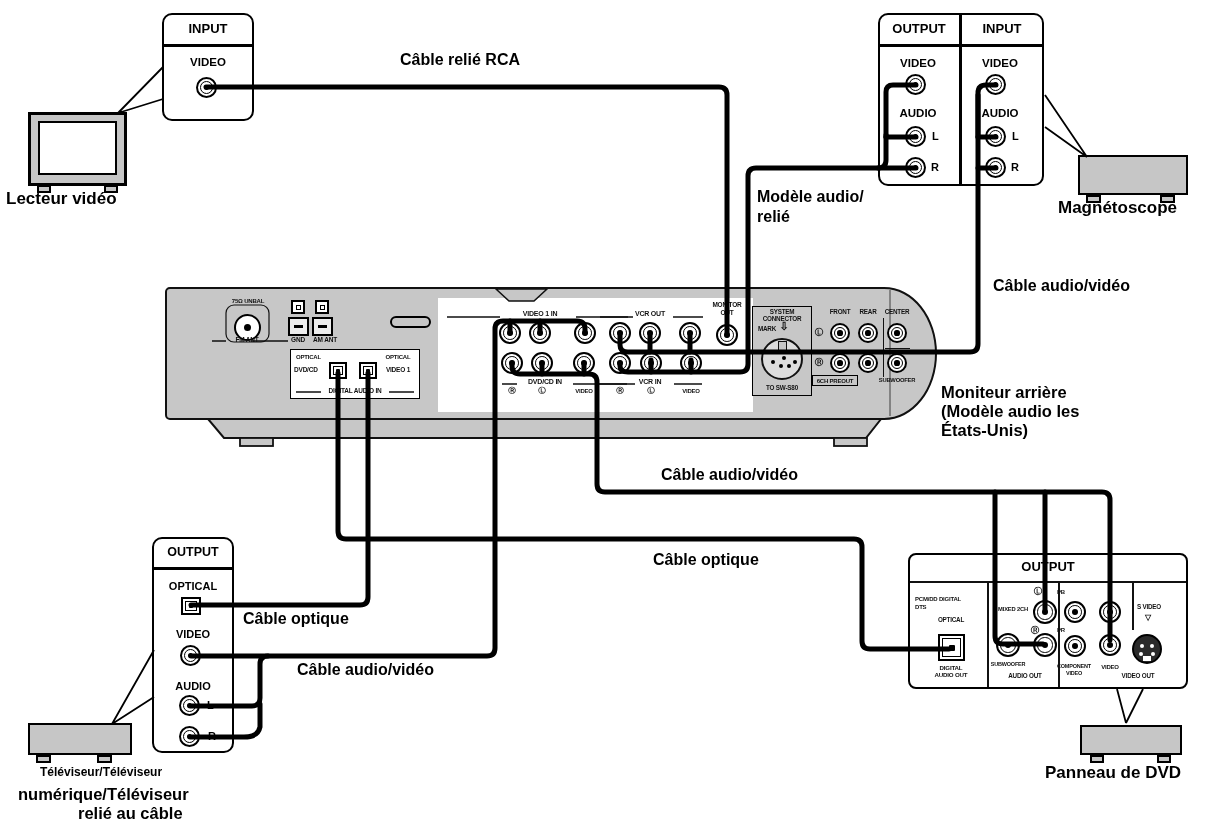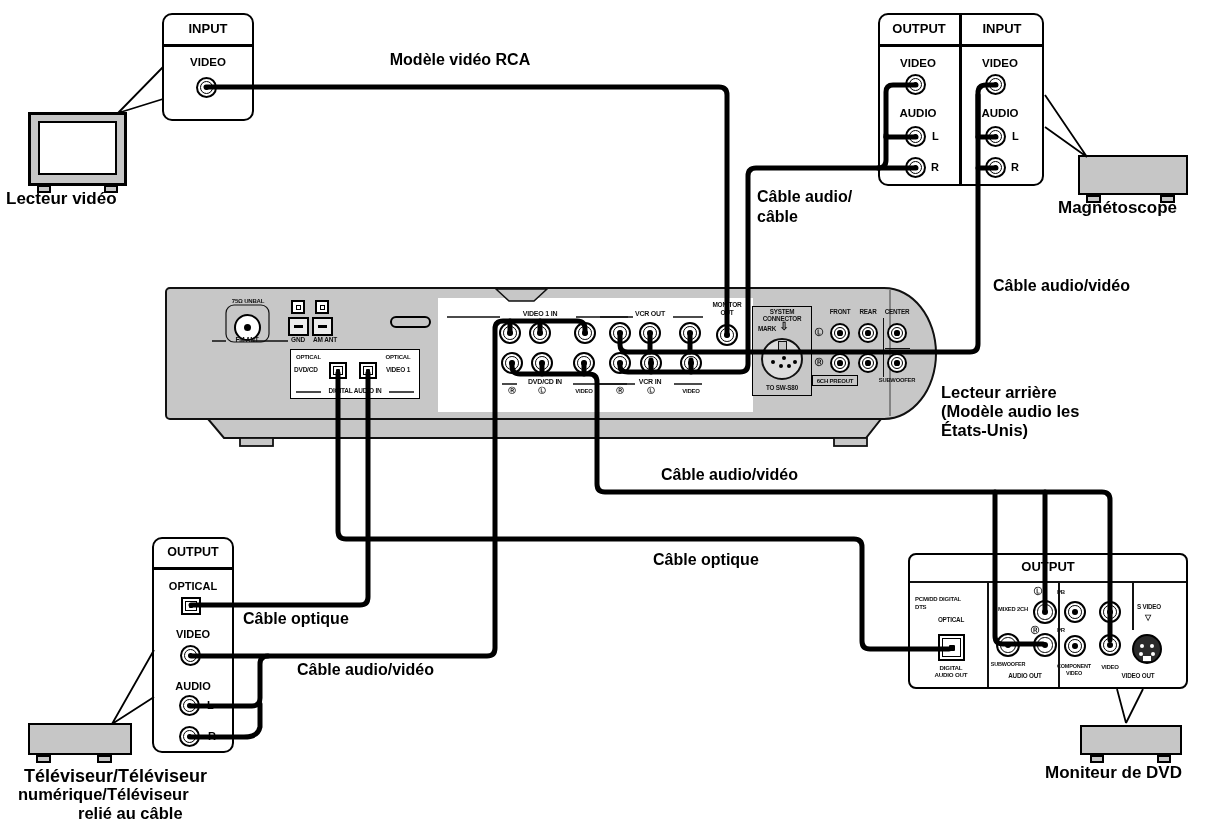--- a/index.html
+++ b/index.html
@@ -131,21 +131,21 @@
   <div class="rca" style="left:887px; top:323px; width:20px; height:20px;"></div>
   <div class="rca" style="left:830px; top:353px; width:20px; height:20px;"></div>
   <div class="rca" style="left:858px; top:353px; width:20px; height:20px;"></div>
   <div class="rca" style="left:887px; top:353px; width:20px; height:20px;"></div>
   <div class="thinline" style="left:883px; top:318px; width:1.2px; height:59px;"></div>
   <div class="thinline" style="left:885px; top:348px; width:25px; height:1.2px;"></div>
   <div class="abs" style="left:812px; top:375px; width:46px; height:11px; border:1.1px solid #000; z-index:11;"></div>
   <div class="tiny" style="left:812px; top:377.5px; width:46px; font-size:6px;">6CH PREOUT</div>
   <div class="tiny" style="left:874px; top:378px; width:46px; font-size:5.8px;">SUBWOOFER</div>
 
-  <div class="t" style="left:941px; top:383px; font-size:16.5px;">Lecteur arrière</div>
+  <div class="t" style="left:941px; top:383px; font-size:16.5px;">Moniteur arrière</div>
   <div class="t" style="left:941px; top:402px; font-size:16.5px;">(Modèle audio les</div>
   <div class="t" style="left:941px; top:421px; font-size:16.5px;">États-Unis)</div>
 
   <div class="box" style="left:162px; top:13px; width:92px; height:108px;"></div>
   <div class="line" style="left:163px; top:44px; width:90px; height:2.5px;"></div>
   <div class="t tc" style="left:162px; top:22px; width:92px; font-size:13px;">INPUT</div>
   <div class="t tc" style="left:162px; top:56px; width:92px; font-size:11.5px;">VIDEO</div>
   <div class="rca" style="left:196px; top:77px; width:21px; height:21px;"></div>
   <div class="devbox" style="left:28px; top:112px; width:99px; height:74px; border-width:3px;"></div>
   <div class="screen" style="left:38px; top:121px; width:79px; height:54px;"></div>
@@ -185,21 +185,21 @@
   <div class="t tc" style="left:152px; top:628px; width:82px; font-size:11px;">VIDEO</div>
   <div class="rca" style="left:180px; top:645px; width:21px; height:21px;"></div>
   <div class="t tc" style="left:152px; top:680px; width:82px; font-size:11px;">AUDIO</div>
   <div class="rca" style="left:179px; top:695px; width:21px; height:21px;"></div>
   <div class="t" style="left:207px; top:699px; font-size:11px;">L</div>
   <div class="rca" style="left:179px; top:726px; width:21px; height:21px;"></div>
   <div class="t" style="left:208px; top:730px; font-size:11px;">R</div>
   <div class="devbox" style="left:28px; top:723px; width:104px; height:32px;"></div>
   <div class="foot" style="left:36px; top:755px; width:15px; height:8px;"></div>
   <div class="foot" style="left:97px; top:755px; width:15px; height:8px;"></div>
-  <div class="t" style="left:24px; top:766px; font-size:18px;">Téléviseur/Téléviseur</div>
+  <div class="t" style="left:40px; top:766px; font-size:12px;">Téléviseur/Téléviseur</div>
   <div class="t" style="left:18px; top:785px; font-size:16.5px;">numérique/Téléviseur</div>
   <div class="t" style="left:78px; top:804px; font-size:16.5px;">relié au câble</div>
 
   <div class="box" style="left:908px; top:553px; width:280px; height:136px; border-radius:8px;"></div>
   <div class="thinline" style="left:910px; top:581px; width:276px; height:1.8px;"></div>
   <div class="t tc" style="left:908px; top:560px; width:280px; font-size:13px;">OUTPUT</div>
   <div class="thinline" style="left:987px; top:583px; width:1.5px; height:104px;"></div>
   <div class="thinline" style="left:1058px; top:583px; width:1.5px; height:104px;"></div>
   <div class="thinline" style="left:1132px; top:583px; width:1.5px; height:47px;"></div>
   <div class="tiny" style="left:915px; top:596px; width:70px; font-size:6px; text-align:left;">PCM/DD DIGITAL</div>
@@ -232,25 +232,25 @@
     <span class="wpin" style="left:6px;  top:8px;"></span>
     <span class="wpin" style="left:16px; top:8px;"></span>
     <span class="wpin" style="left:5px;  top:16px;"></span>
     <span class="wpin" style="left:17px; top:16px;"></span>
     <span class="wkey" style="left:9px; top:20px;"></span>
   </div>
   <div class="tiny" style="left:1114px; top:673px; width:48px; font-size:6.3px;">VIDEO OUT</div>
   <div class="devbox" style="left:1080px; top:725px; width:102px; height:30px;"></div>
   <div class="foot" style="left:1090px; top:755px; width:14px; height:8px;"></div>
   <div class="foot" style="left:1157px; top:755px; width:14px; height:8px;"></div>
-  <div class="t" style="left:1045px; top:763px; font-size:17px;">Moniteur de DVD</div>
-
-  <div class="t tc" style="left:350px; top:51px; width:220px; font-size:16px;">Modèle vidéo RCA</div>
-  <div class="t" style="left:757px; top:188px; font-size:16px;">Câble audio/</div>
-  <div class="t" style="left:757px; top:208px; font-size:16px;">câble</div>
+  <div class="t" style="left:1045px; top:763px; font-size:17px;">Panneau de DVD</div>
+
+  <div class="t tc" style="left:350px; top:51px; width:220px; font-size:16px;">Câble relié RCA</div>
+  <div class="t" style="left:757px; top:188px; font-size:16px;">Modèle audio/</div>
+  <div class="t" style="left:757px; top:208px; font-size:16px;">relié</div>
   <div class="t" style="left:993px; top:277px; font-size:16px;">Câble audio/vidéo</div>
   <div class="t" style="left:661px; top:466px; font-size:16px;">Câble audio/vidéo</div>
   <div class="t" style="left:653px; top:551px; font-size:16px;">Câble optique</div>
   <div class="t" style="left:243px; top:610px; font-size:16px;">Câble optique</div>
   <div class="t" style="left:297px; top:661px; font-size:16px;">Câble audio/vidéo</div>
 
   <svg class="layer" width="1215" height="837" viewBox="0 0 1215 837">
 
     <g stroke="#111" stroke-width="1.3" fill="none">
       <path d="M447,317 H500 M576,317 H633"></path>

